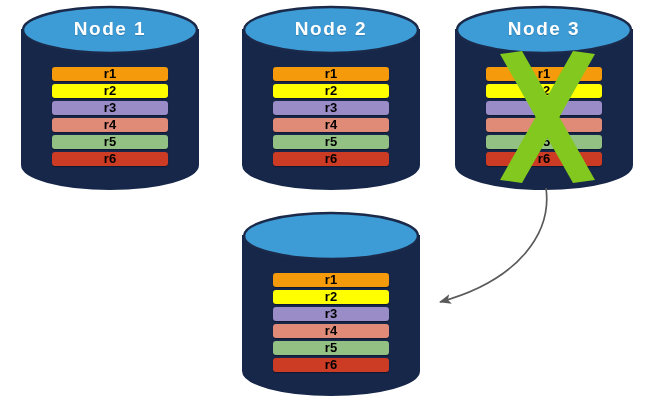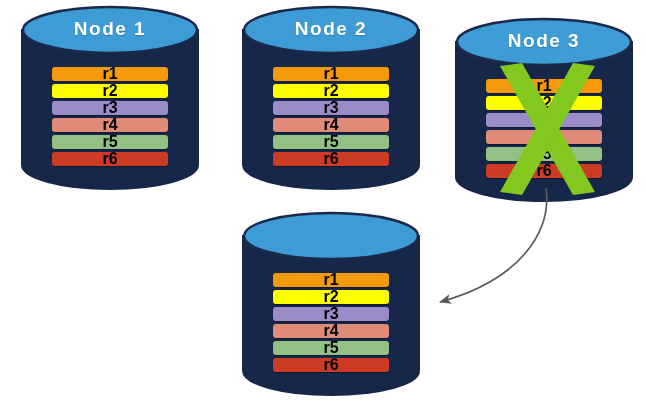--- a/index.html
+++ b/index.html
@@ -42,21 +42,21 @@
     font-family: "Liberation Sans", sans-serif;
     text-shadow: 0 1px 1px rgba(0,0,0,0.18);
     pointer-events: none;
   }
   .record {
     position: absolute;
     height: 14px;
     border-radius: 3px;
     box-shadow: 0 1px 1px rgba(0,0,0,0.35);
     text-align: center;
-    font-size: 16px;
+    font-size: 13px;
     font-weight: bold;
     color: #000000;
     line-height: 14px;
     font-family: "Liberation Sans", sans-serif;
   }
   .xmark {
     position: absolute;
     pointer-events: none;
   }
   .arrow-layer {
@@ -91,21 +91,21 @@
         <ellipse cx="88" cy="24" rx="87" ry="23" fill="#3D9BD6" stroke="#1B2A4A" stroke-width="2.5"></ellipse>
       </svg>
       <div class="node-label" style="top: 12px;">Node  2</div>
       <div class="record" style="left: 30px; width: 116px; top: 61px; background: rgb(245, 155, 11);">r1</div>
       <div class="record" style="left: 30px; width: 116px; top: 78px; background: rgb(255, 255, 0);">r2</div>
       <div class="record" style="left: 30px; width: 116px; top: 95px; background: rgb(154, 140, 198);">r3</div>
       <div class="record" style="left: 30px; width: 116px; top: 112px; background: rgb(224, 139, 120);">r4</div>
       <div class="record" style="left: 30px; width: 116px; top: 129px; background: rgb(146, 193, 131);">r5</div>
       <div class="record" style="left: 30px; width: 116px; top: 146px; background: rgb(204, 59, 35);">r6</div>
     </div>
-    <div class="node" style="left: 456px; top: 18px; width: 176px; height: 183px;">
+    <div class="node" style="left: 456px; top: 6px; width: 176px; height: 183px;">
       <svg width="176" height="183" viewBox="0 0 176 183">
         <path d="M 0 24 L 0 159 A 88 24 0 0 0 176 159 L 176 24 Z" fill="#17274A" stroke="#17274A" stroke-width="2"></path>
         <ellipse cx="88" cy="24" rx="87" ry="23" fill="#3D9BD6" stroke="#1B2A4A" stroke-width="2.5"></ellipse>
       </svg>
       <div class="node-label" style="top: 12px;">Node  3</div>
       <div class="record" style="left: 30px; width: 116px; top: 61px; background: rgb(245, 155, 11);">r1</div>
       <div class="record" style="left: 30px; width: 116px; top: 78px; background: rgb(255, 255, 0);">r2</div>
       <div class="record" style="left: 30px; width: 116px; top: 95px; background: rgb(154, 140, 198);">r3</div>
       <div class="record" style="left: 30px; width: 116px; top: 112px; background: rgb(224, 139, 120);">r4</div>
       <div class="record" style="left: 30px; width: 116px; top: 129px; background: rgb(146, 193, 131);">r5</div>

